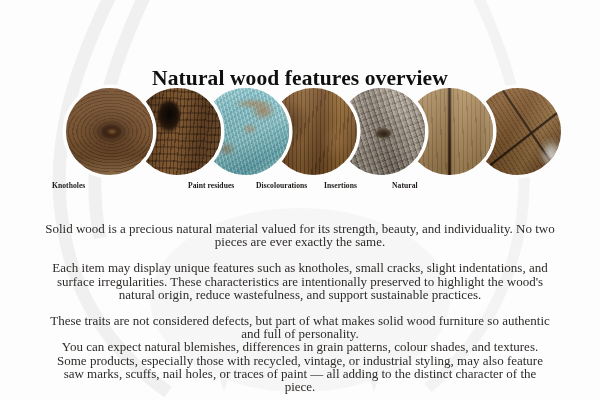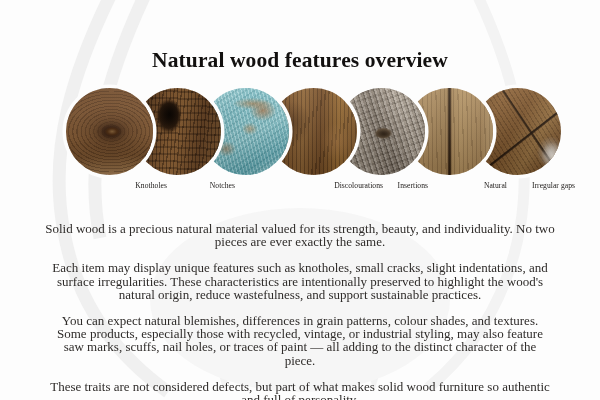--- a/index.html
+++ b/index.html
@@ -11,21 +11,21 @@
     position:relative;
   }
   #page{position:absolute;inset:0;width:600px;height:400px;overflow:hidden;}
 
   
   .watermark{position:absolute;inset:0;pointer-events:none;z-index:0;}
   .watermark svg{display:block;width:600px;height:400px;}
 
   
   .title{
-    position:absolute;top:33px;left:0;width:600px;
+    position:absolute;top:51px;left:0;width:600px;
     text-align:center;
     font-size:21.5px;line-height:26px;
     font-weight:700;color:#12100f;
     letter-spacing:.1px;
     z-index:3;
   }
 
   
   .strip{
     position:absolute;top:88px;left:0;width:600px;height:90px;
@@ -40,22 +40,22 @@
     border-radius:50%;
     overflow:hidden;
     box-shadow:0 0 0 3.5px #fdfdfd;
   }
   .circle .tex{position:absolute;inset:0;}
 
   
   .captions{position:absolute;top:181px;left:0;width:600px;height:14px;z-index:3;}
   .cap{
     position:absolute;top:0;
-    font-size:7.6px;font-weight:400;color:#1a1715;
-    text-align:right;white-space:nowrap;
+    font-size:7.6px;font-weight:700;color:#1a1715;
+    text-align:left;white-space:nowrap;
     letter-spacing:.05px;
   }
 
   
   .copy{
     position:absolute;left:40px;top:222px;width:520px;
     z-index:3;text-align:center;color:#2f2c2a;
     font-size:13px;line-height:13.2px;
   }
   .para{margin:0 0 11px 0;}
@@ -252,27 +252,26 @@
       </div>
       <div class="circle-wrap" style="left: 474px; z-index: 14;">
         <div class="circle">
           <div class="tex w-gap"></div>
         </div>
       </div>
     </div>
 
   <div class="captions">
       <div class="cap" style="left: 52px; width: 115px;">Knotholes</div>
-      <div class="cap" style="left: 120px; width: 115px;">Notches</div>
-      <div class="cap" style="left: 268px; width: 115px;">Discolourations</div>
+      <div class="cap" style="left: 188px; width: 115px;">Paint residues</div>
+      <div class="cap" style="left: 256px; width: 115px;">Discolourations</div>
       <div class="cap" style="left: 324px; width: 104px;">Insertions</div>
       <div class="cap" style="left: 392px; width: 115px;">Natural</div>
-      <div class="cap" style="left: 460px; width: 115px;">Irregular gaps</div>
     </div>
 
   <div class="copy" style="color: rgb(47, 44, 42);">
     <p class="para p1">Solid wood is a precious natural material valued for its strength, beauty, and individuality. No two pieces are ever exactly the same.</p>
     <p class="para p2">Each item may display unique features such as knotholes, small cracks, slight indentations, and surface irregularities. These characteristics are intentionally preserved to highlight the wood's natural origin, reduce wastefulness, and support sustainable practices.</p>
+    <p class="para p4">These traits are not considered defects, but part of what makes solid wood furniture so authentic and full of personality.</p>
     <p class="para p3">You can expect natural blemishes, differences in grain patterns, colour shades, and textures. Some products, especially those with recycled, vintage, or industrial styling, may also feature saw marks, scuffs, nail holes, or traces of paint — all adding to the distinct character of the piece.</p>
-    <p class="para p4">These traits are not considered defects, but part of what makes solid wood furniture so authentic and full of personality.</p>
   </div>
 
 </div>
 
 </body></html>

